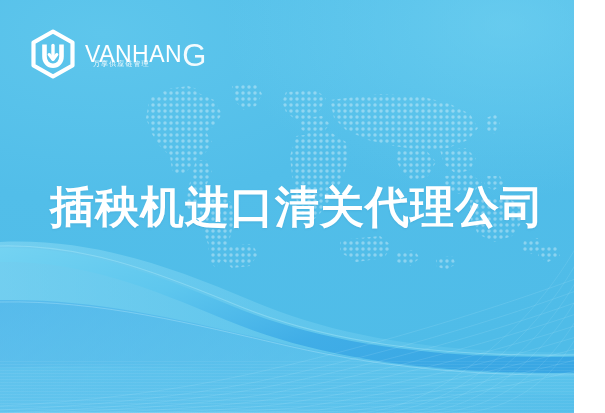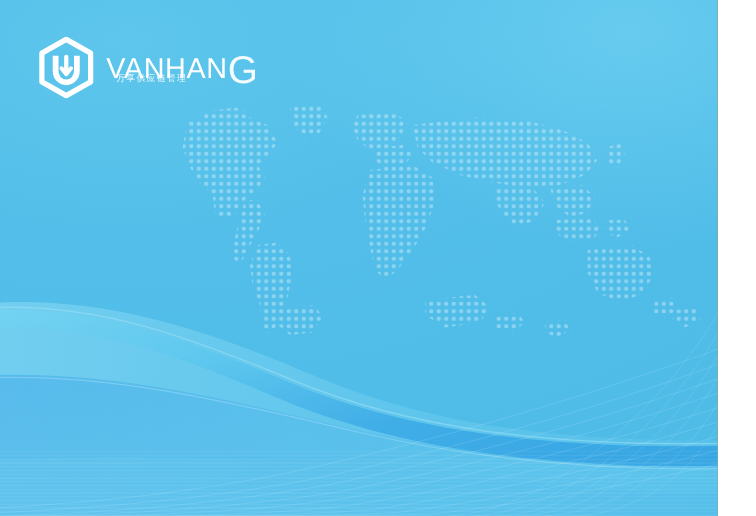--- a/index.html
+++ b/index.html
@@ -270,15 +270,16 @@
       <path d="M23 16.5 L23 29.5" stroke="#ffffff" stroke-width="3.4" stroke-linecap="round"></path>
       <path d="M19.2 25.6 L23 30.4 L26.8 25.6" fill="none" stroke="#ffffff" stroke-width="3.2" stroke-linejoin="round" stroke-linecap="round"></path>
     </svg>
 
     <div class="logo-text">
       <div class="brand-en"><span>VANHAN</span><span class="g-big">G</span></div>
       <div class="brand-cn">万享供应链管理</div>
     </div>
   </div>
 
+  <div class="headline">插秧机进口清关代理公司</div>
 
 
 </div>
 
 </body></html>

